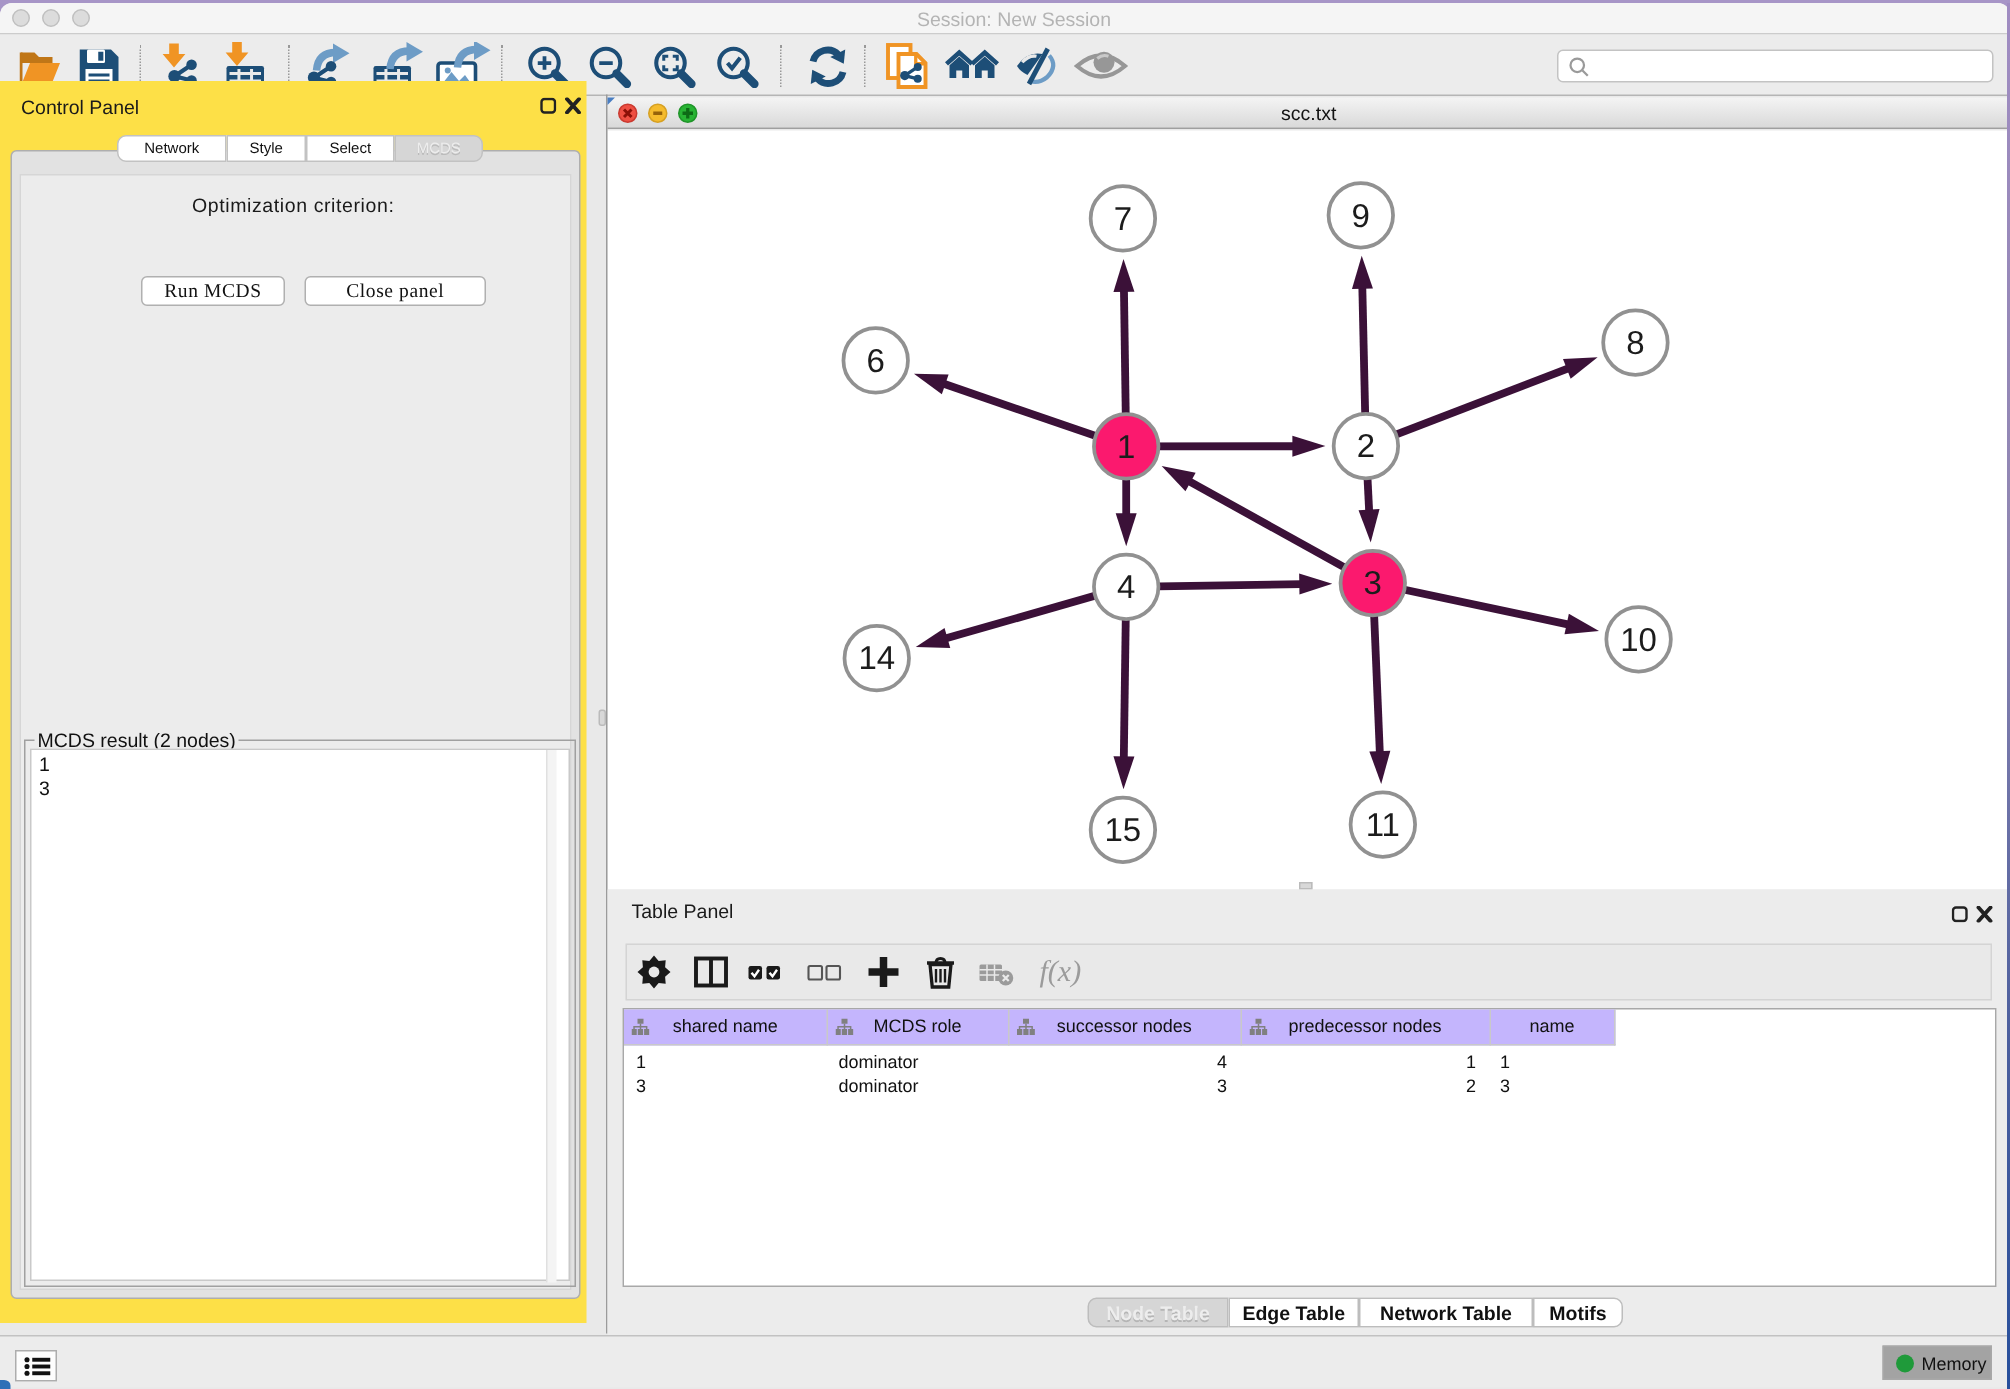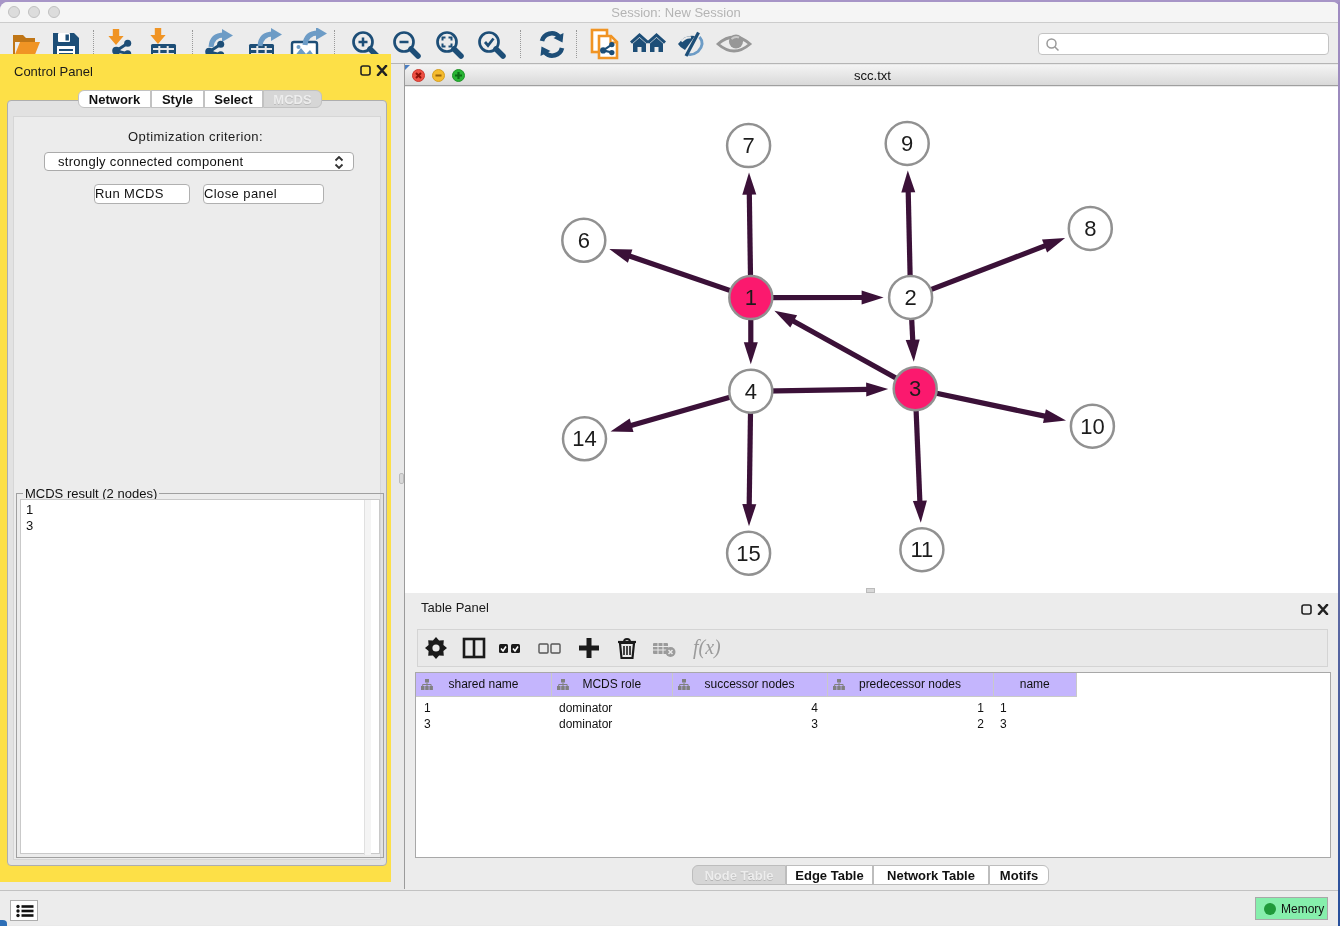--- a/index.html
+++ b/index.html
@@ -10,26 +10,26 @@
 .tl { position:absolute; top:4px; width:12px; height:12px; border-radius:50%; background:#dcdcdc; border:1px solid #c0c0c0; }
 #wtitle { position:absolute; top:3px; left:0; width:100%; text-align:center; font-size:13px; color:#b4b4b4;padding-left:12px; }
 #toolbar { position:absolute; left:0; top:21px; width:1340px; height:41px; background:#ececec; border-bottom:1px solid #b5b5b5; }
 .sep { position:absolute; top:7px; height:28px; width:0; border-left:1px dotted #999; }
 .ticon { position:absolute; top:5px; }
 #searchbox { position:absolute; left:1038px; top:10px; width:291px; height:22px; background:#fff; border:1px solid #c3c3c3; border-radius:4px; }
 
 #cpanel { position:absolute; left:0; top:52px; width:391px; height:828px; background:#fde047; }
 #cp-title { position:absolute; left:14px; top:10px; font-size:13px; color:#1a1a1a; }
 .hdrbtn { position:absolute; top:11px; }
-.tab { position:absolute; top:0; height:18px; font-size:13px; font-weight:bold; text-align:center; line-height:17px; background:#fff; border:1px solid #c2c2c2; color:#111; }
+.tab { position:absolute; top:0; height:18px; font-size:10px; font-weight:normal; text-align:center; line-height:17px; background:#fff; border:1px solid #c2c2c2; color:#111; }
 #tabpanel { position:absolute; left:7px; top:46px; width:380px; height:766px; background:#e2e2e2; border:1px solid #aeaeae; border-radius:4px; }
 #tabinner { position:absolute; left:5px; top:15px; width:368px; height:744px; background:#ececec; border:1px solid #d6d6d6; }
 #optlabel { position:absolute; left:0; top:75px; width:100%; text-align:center; font-size:13px; letter-spacing:0.4px; color:#1a1a1a; }
 #dropdown { position:absolute; left:44px; top:98px; width:310px; height:19px; background:#fff; border:1px solid #ababab; border-radius:4px; font-size:13px; letter-spacing:0.3px; line-height:17px; padding-left:13px; color:#111; }
-.btn { position:absolute; top:130px; height:20px; background:#fff; border:1px solid #b0b0b0; border-radius:4px; font-size:13px; letter-spacing:0.4px; line-height:18px; color:#111; }
+.btn { position:absolute; top:130px; height:20px; background:#fff; border:1px solid #b0b0b0; border-radius:4px; font-size:13px; letter-spacing:0.4px; text-align:center; line-height:18px; color:#111;font-family:Liberation Serif, serif; }
 #fieldset { position:absolute; left:16px; top:439px; width:368px; height:365px; border:1px solid #a0a0a0; }
 #fslabel { position:absolute; left:6px; top:-8px; background:#ececec; font-size:13px; color:#111; padding:0 2px; }
 #fstext { position:absolute; left:3px; top:5px; width:360px; height:355px; background:#fff; border:1px solid #c9c9c9; font-size:13px; color:#111; }
 #fsscroll { position:absolute; right:8px; top:0px; width:7px; height:355px; background:#f4f4f4; border-left:1px solid #e0e0e0; }
 
 #netwin { position:absolute; left:405px; top:63px; width:935px; height:528px; }
 #nettitle { position:absolute; left:0; top:0; width:935px; height:21px; background:linear-gradient(#f4f4f4,#d9d9d9); border-bottom:1px solid #9f9f9f; }
 #nettext { position:absolute; top:3px; left:0; width:100%; text-align:center; font-size:13px; color:#111; }
 .mac { position:absolute; top:4px; width:13px; height:13px; border-radius:50%; }
 #netcanvas { position:absolute; left:0; top:22px; width:935px; height:506px; background:#fff; }
@@ -37,25 +37,25 @@
 #vhandle { position:absolute; left:399px; top:471px; width:5px; height:11px; background:#d8d8d8; border:1px solid #bbb; border-radius:2px; }
 #hhandle { position:absolute; left:866px; top:586px; width:9px; height:5px; background:#d8d8d8; border:1px solid #bbb; }
 
 #tpanel { position:absolute; left:405px; top:591px; width:935px; height:298px; background:#ececec; }
 #tp-title { position:absolute; left:16px; top:7px; font-size:13px; color:#1a1a1a; }
 #ttoolbar { position:absolute; left:12px; top:36px; width:911px; height:38px; background:#e9e9e9; border:1px solid #d4d4d4; }
 #tablebox { position:absolute; left:10px; top:79px; width:916px; height:186px; background:#fff; border:1px solid #a8a8a8; }
 #thead { position:absolute; left:0; top:0; width:660px; height:24px; background:#c4b5fd; border-bottom:1px solid #c9c9c9; }
 .th { position:absolute; top:0; height:24px; border-right:1px solid #c9c9c9; font-size:12px; text-align:center; line-height:23px; color:#111; }
 .trow { position:absolute; font-size:12px; color:#111; height:16px; line-height:16px; }
-.tab2 { position:absolute; top:0; height:20px; font-size:13px; font-weight:bold; text-align:center; line-height:19px; background:#fff; border:1px solid #bdbdbd; color:#111; }
+.tab2 { position:absolute; top:0; height:20px; font-size:13px; font-weight:bold; text-align:center; line-height:19px; background:#fff; border:1px solid #bdbdbd; color:#111;margin-left:33px; }
 
 #statusbar { position:absolute; left:0; top:888px; width:1340px; height:35px; background:#ececec; border-top:1px solid #c2c2c2; }
 #listbtn { position:absolute; left:10px; top:9px; width:28px; height:21px; background:#fdfdfd; border:1px solid #adadad; }
-#membtn { position:absolute; left:1255px; top:6px; width:73px; height:23px; background:#86efac; border:1px solid #a8a8a8; font-size:12px; color:#111; }
+#membtn { position:absolute; left:1255px; top:6px; width:73px; height:23px; background:#a3a3a3; border:1px solid #a8a8a8; font-size:12px; color:#111; }
 </style>
 </head>
 <body>
 <div id="win">
   <div id="titlebar">
     <div class="tl" style="left:8px"></div>
     <div class="tl" style="left:28px"></div>
     <div class="tl" style="left:48px"></div>
     <div id="wtitle">Session: New Session</div>
   </div>
@@ -191,23 +191,20 @@
         <path d="M2 1 L10 10 M10 1 L2 10" stroke="#222" stroke-width="2.6" stroke-linecap="round"></path>
       </svg>
     <div id="tabpanel">
         <div id="tabinner"></div>
       </div>
     <div class="tab" style="left:78px; top:36px; width:73px; border-radius:6px 0 0 6px;">Network</div>
     <div class="tab" style="left:151px; top:36px; width:53px;">Style</div>
     <div class="tab" style="left:204px; top:36px; width:59px;">Select</div>
     <div class="tab" style="left:263px; top:36px; width:59px; background:#d6d6d6; color:#ededed; text-shadow:0 1px 0 #bbb; border-radius:0 6px 6px 0;">MCDS</div>
     <div id="optlabel">Optimization criterion:</div>
-    <div id="dropdown">strongly connected component<svg style="position:absolute;right:9px;top:3px" width="10" height="13" viewBox="0 0 10 13">
-          <path d="M1.5 4.5 L5 1 L8.5 4.5 M1.5 8.5 L5 12 L8.5 8.5" stroke="#333" stroke-width="1.8" fill="none"></path>
-        </svg></div>
     <div class="btn" style="left:94px; width:96px;">Run MCDS</div>
     <div class="btn" style="left:203px; width:121px;">Close panel</div>
     <div id="fieldset">
       <div id="fslabel">MCDS result (2 nodes)</div>
       <div id="fstext">
           <div style="padding:2px 0 0 5px; line-height:16px;">1<br>3</div>
           <div id="fsscroll"></div>
         </div>
     </div>
   </div>

